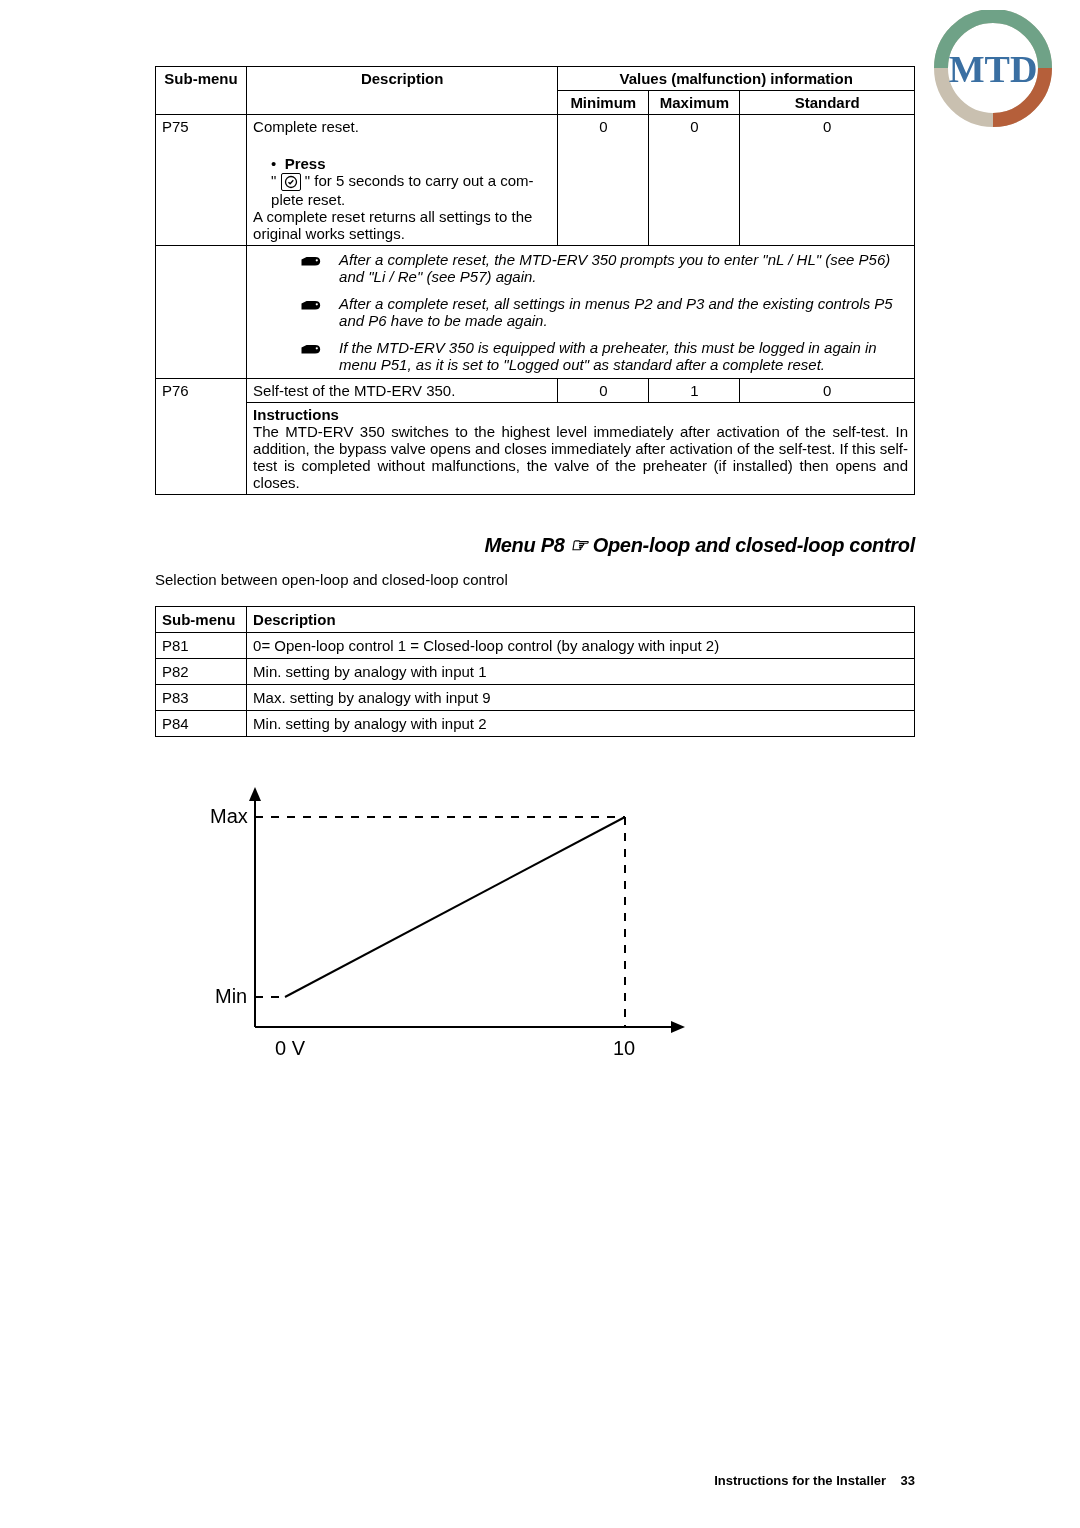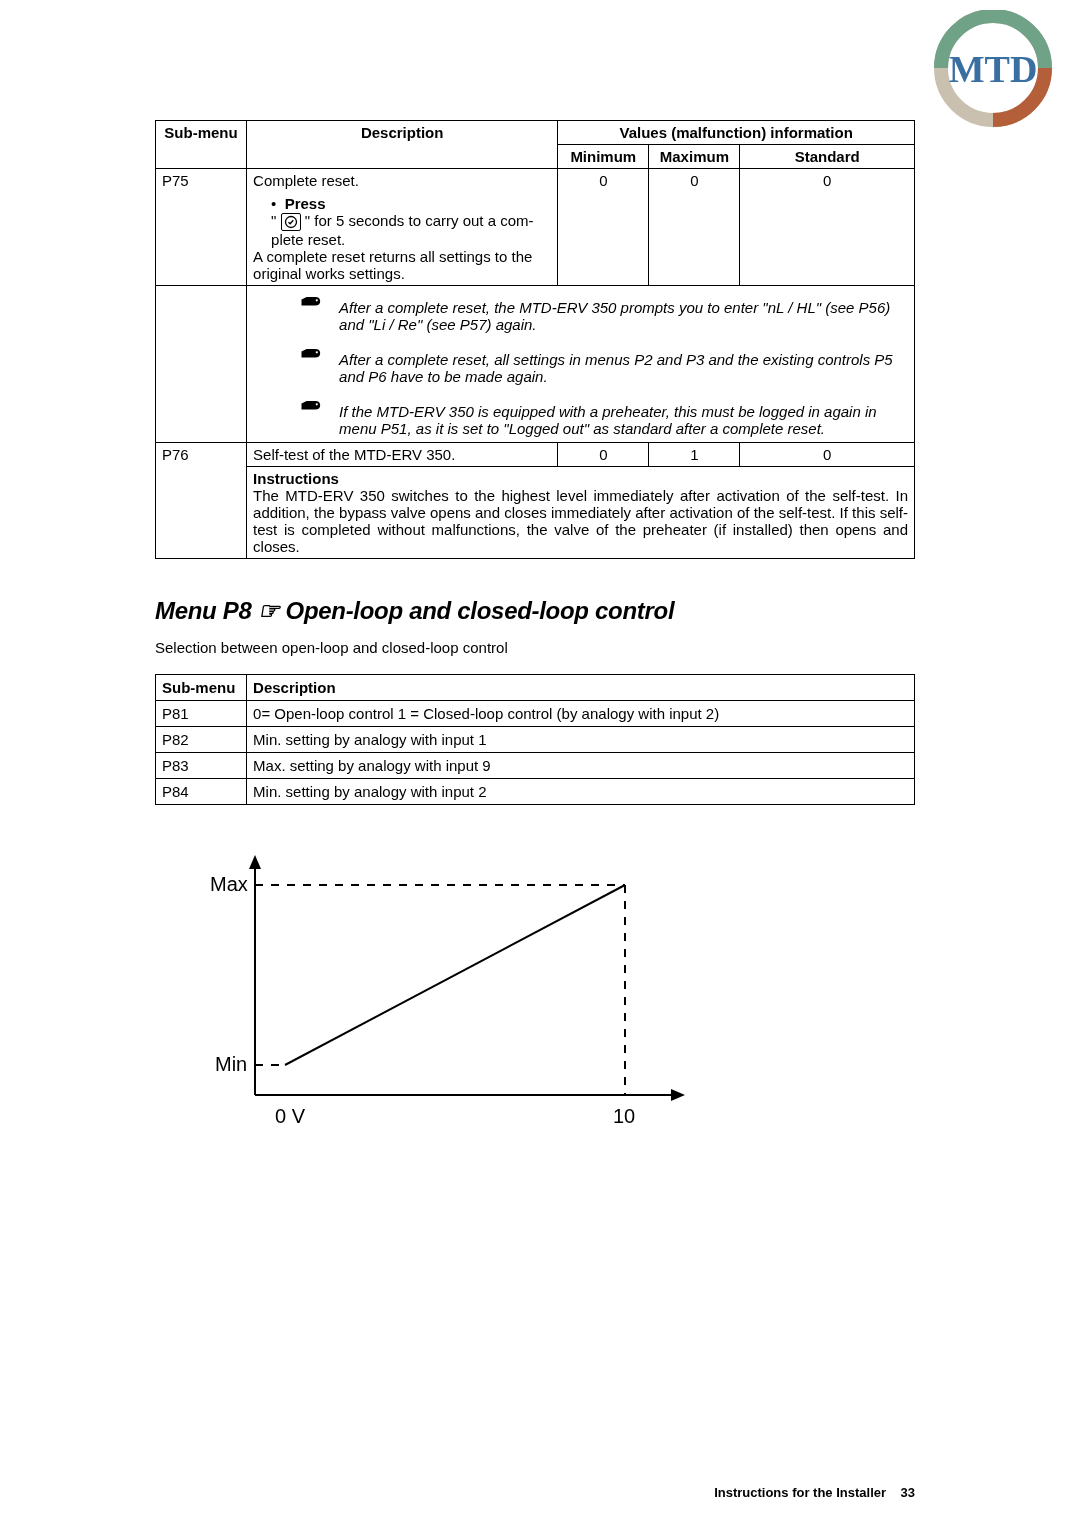--- a/index.html
+++ b/index.html
@@ -1,42 +1,42 @@
 <!DOCTYPE html>
 <html><head>
 <meta charset="utf-8">
 <style>
   body { margin:0; padding:0; background:#fff; font-family: Arial, Helvetica, sans-serif; color:#000; width:1080px; }
   .page { position:relative; width:1065px; min-height:1528px; padding:0; box-sizing:border-box; }
   .logo { position:absolute; top:10px; right:0; }
-  .content { padding:120px 150px 0 155px; }
+  .content { padding:66px 150px 0 155px; }
 
   table.t1 { border-collapse:collapse; width:100%; font-size:15px; }
   table.t1 th, table.t1 td { border:1px solid #000; padding:3px 6px; vertical-align:top; }
   table.t1 .center { text-align:center; }
   .bold { font-weight:bold; }
   .note-row td { border-top:none; border-bottom:none; }
   .note-flex { display:flex; align-items:flex-start; gap:12px; padding:2px 0 2px 40px; }
-  .note-flex .txt { flex:1; font-style:italic;margin-top:8px; }
+  .note-flex .txt { flex:1; font-style:italic; }
   .point-icon svg { width:34px; height:22px; }
 
-  h2.section { font-style:italic; font-weight:bold; font-size:24px; margin:38px 0 14px 0; letter-spacing:-0.3px;}
+  h2.section { font-style:italic; font-weight:bold; font-size:20px; margin:38px 0 14px 14px; letter-spacing:-0.3px;text-align:right;}
   p.intro { font-size:15px; margin:0 0 18px 0; }
 
   table.t2 { border-collapse:collapse; width:100%; font-size:15px; }
   table.t2 th, table.t2 td { border:1px solid #000; padding:4px 6px; text-align:left; vertical-align:top; }
   table.t2 th { font-weight:bold; }
 
   .chart-wrap { margin:30px 0 0 20px; }
   .chart-wrap svg { display:block; }
 
-  .footer { position:absolute; bottom:28px; right:150px; font-size:13px; }
+  .footer { position:absolute; bottom:40px; right:150px; font-size:13px; }
   .footer .b { font-weight:bold; }
 
-  .bullet-row { margin:6px 0 0 18px; }
+  .bullet-row { margin:20px 0 0 18px; }
   .ok-icon { display:inline-block; vertical-align:middle; border:1px solid #000; padding:1px 2px; border-radius:2px; line-height:0;}
   .ok-icon svg { width:14px; height:14px; }
 </style>
 </head>
 <body>
 
 <div class="page">
 
   <div class="logo">
     <svg width="150" height="120" viewBox="0 0 150 120">

